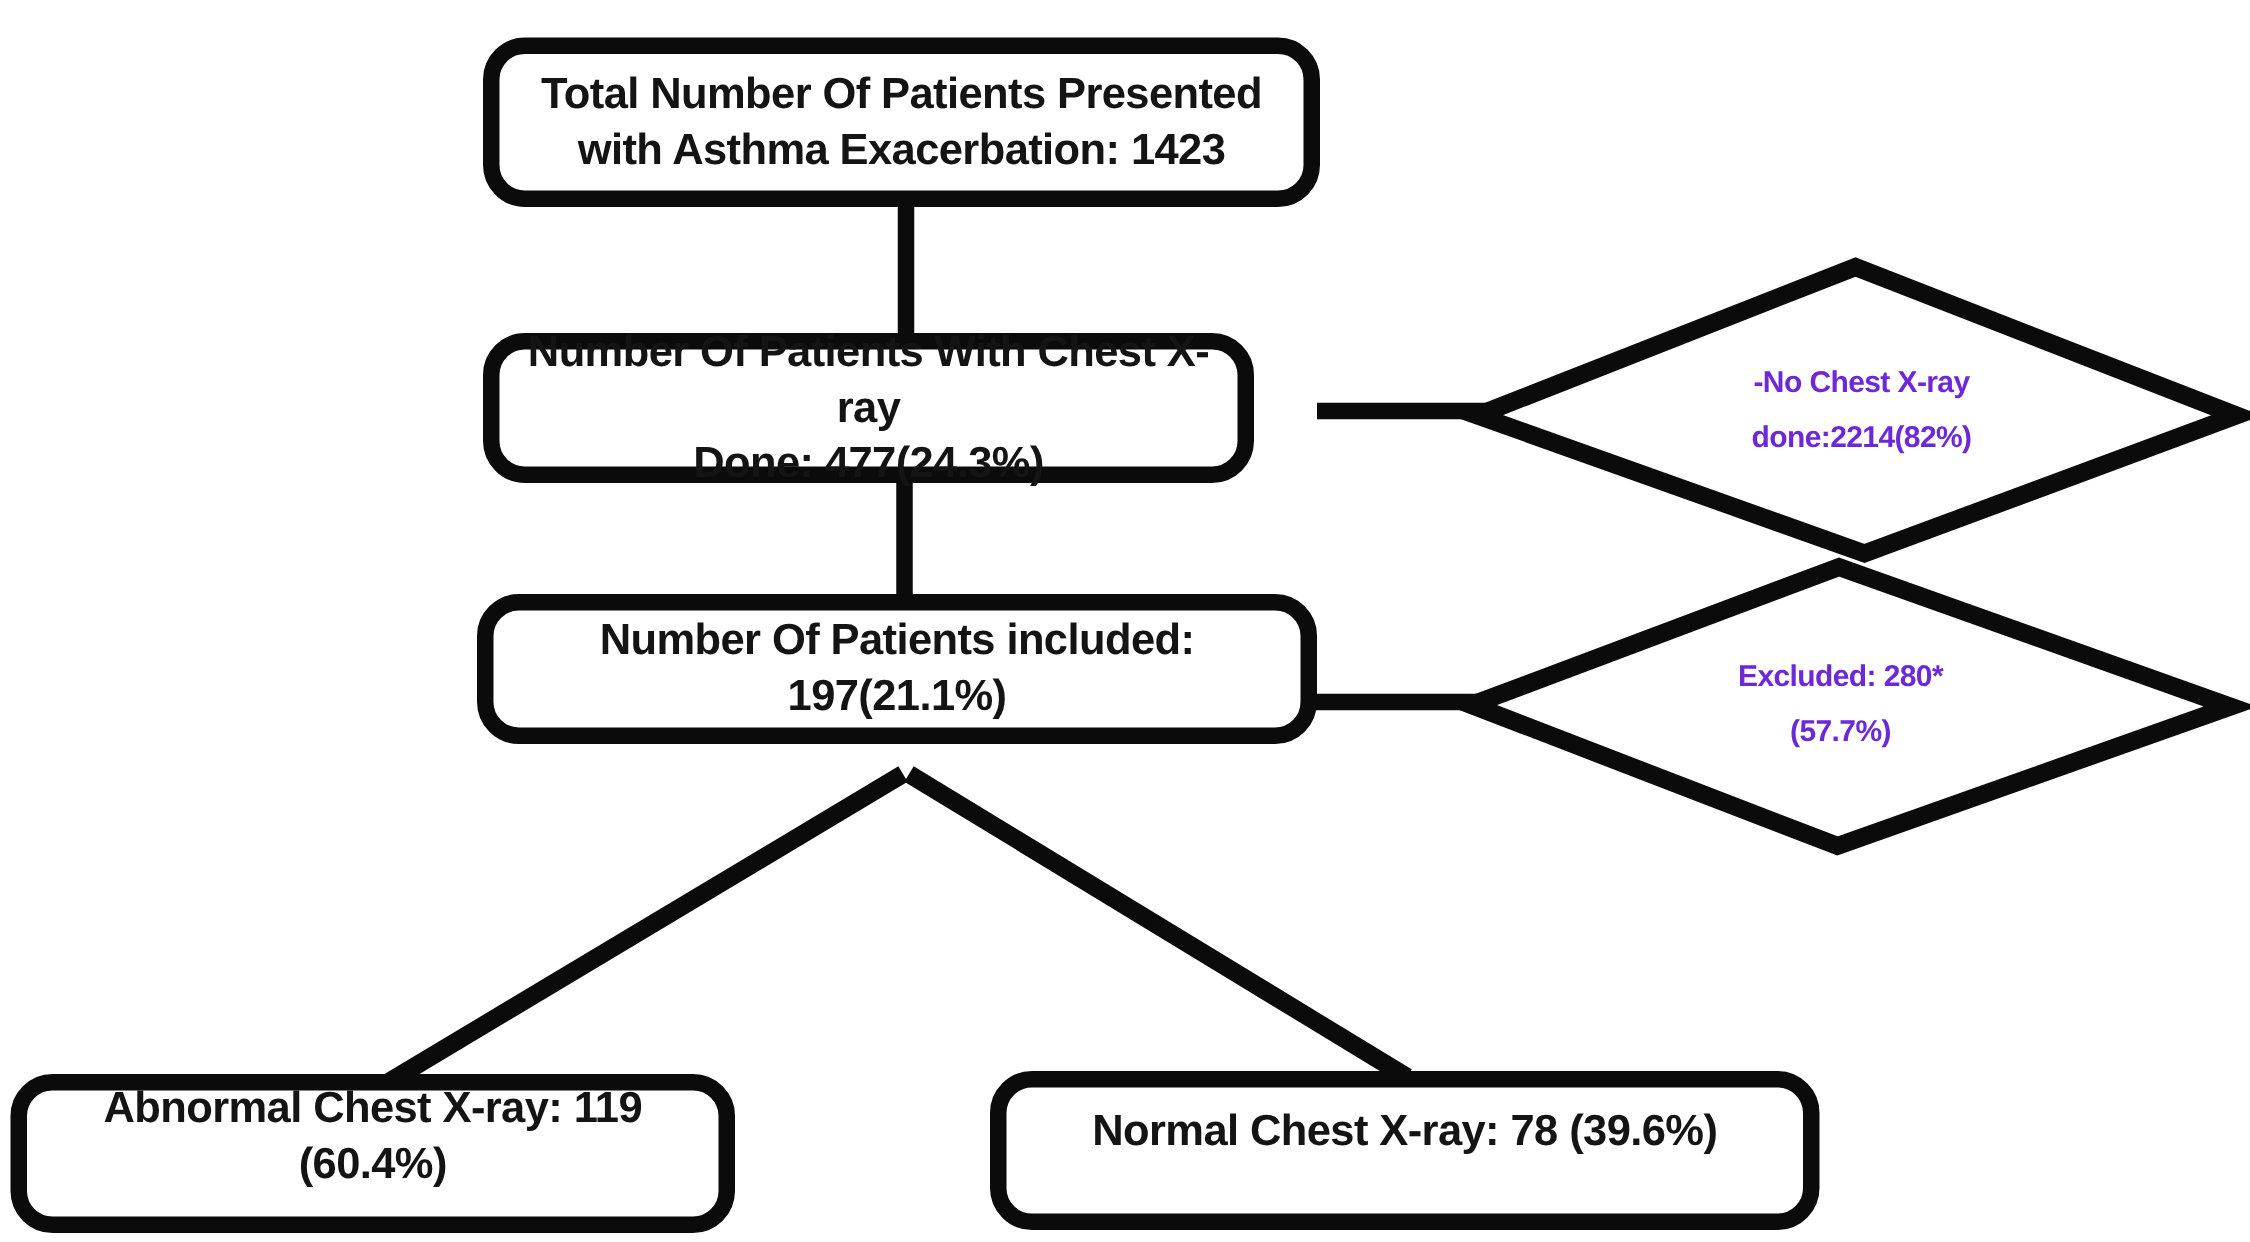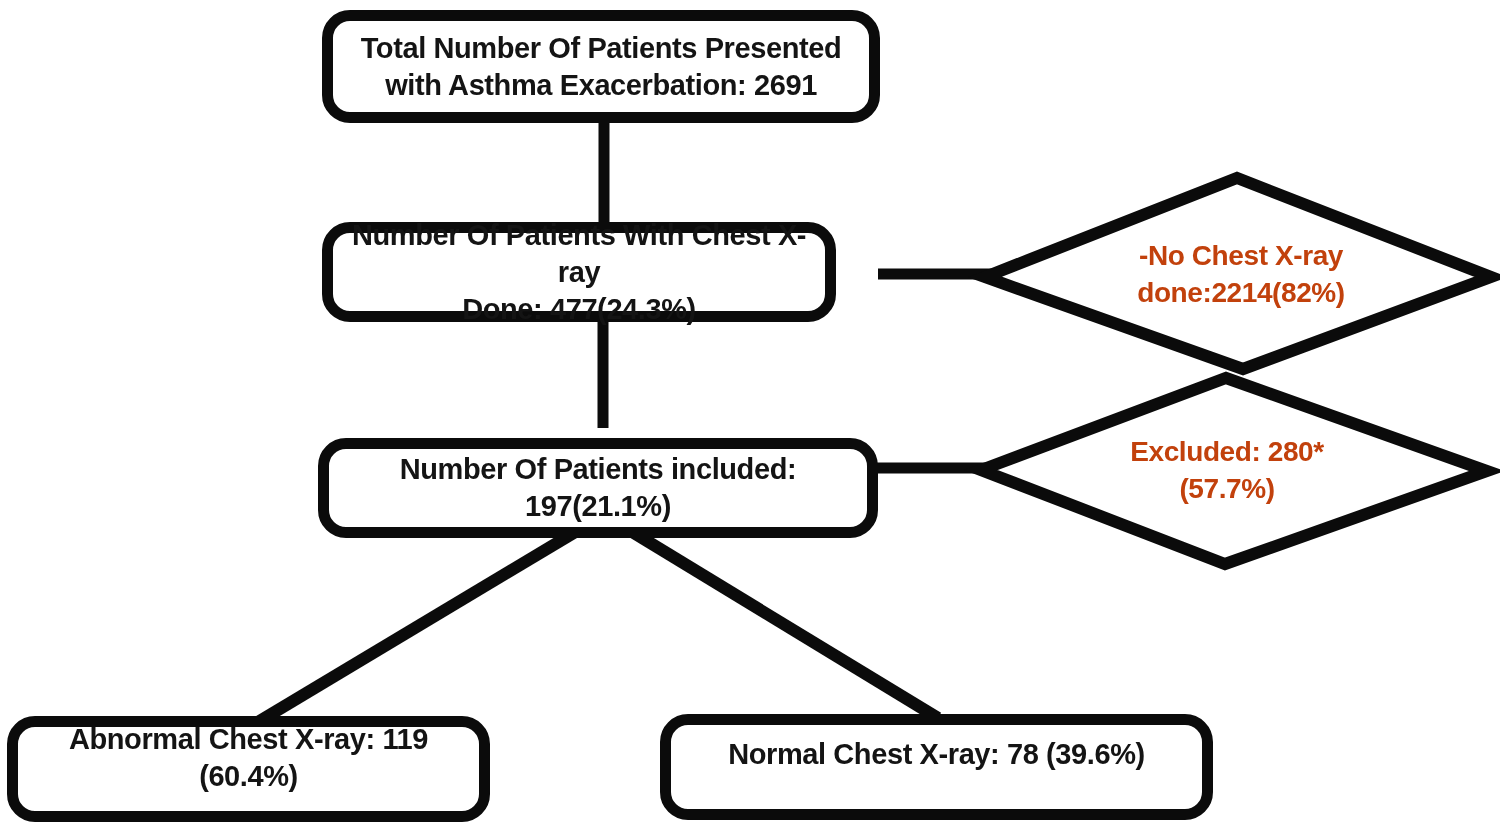--- a/index.html
+++ b/index.html
@@ -33,32 +33,32 @@
     align-items: center;
     justify-content: center;
     text-align: center;
     color: #141414;
     font-weight: 700;
     font-size: 29px;
     line-height: 37px;
     letter-spacing: -0.4px;
     z-index: 2;
   }
-  .node-total    { left: 322px; top: 10px;  width: 558px; height: 113px; }
+  .node-total    { left: 322px; top: 25px;  width: 558px; height: 113px; }
   .node-cxrdone  { left: 322px; top: 222px; width: 514px; height: 100px; }
-  .node-included { left: 318px; top: 438px; width: 560px; height: 100px; }
+  .node-included { left: 318px; top: 396px; width: 560px; height: 100px; }
   .node-abnormal { left: 7px;   top: 716px; width: 483px; height: 106px; padding-bottom: 22px; }
   .node-normal   { left: 660px; top: 714px; width: 553px; height: 106px; padding-bottom: 26px; }
   .diamond-label {
     position: absolute;
     width: 400px;
     text-align: center;
-    color: #c2410c;
+    color: #6d28d9;
     font-weight: 700;
-    font-size: 28px;
+    font-size: 20px;
     line-height: 37px;
     letter-spacing: -0.4px;
     z-index: 3;
   }
   .dlabel-nocxr    { left: 1041px; top: 237px; }
   .dlabel-excluded { left: 1027px; top: 433px; }
 </style>
 </head>
 <body>
 
@@ -74,21 +74,21 @@
 
     <line x1="602" y1="516" x2="258" y2="722" stroke="#0b0b0b" stroke-width="12"></line>
     <line x1="606" y1="516" x2="938" y2="718" stroke="#0b0b0b" stroke-width="12"></line>
 
     <polygon points="985,277 1237,178 1491,277 1243,369" fill="#ffffff" stroke="#0b0b0b" stroke-width="12" stroke-linejoin="miter"></polygon>
     <polygon points="981,470 1226,378 1487,471 1225,564" fill="#ffffff" stroke="#0b0b0b" stroke-width="12" stroke-linejoin="miter"></polygon>
   </svg>
 
   <div class="node node-total">
     <div>Total Number Of Patients Presented</div>
-    <div>with Asthma Exacerbation: 2691</div>
+    <div>with Asthma Exacerbation: 1423</div>
   </div>
 
   <div class="node node-cxrdone">
     <div>Number Of Patients With Chest X-ray</div>
     <div>Done: 477(24.3%)</div>
   </div>
 
   <div class="node node-included">
     <div>Number Of Patients included:</div>
     <div>197(21.1%)</div>

